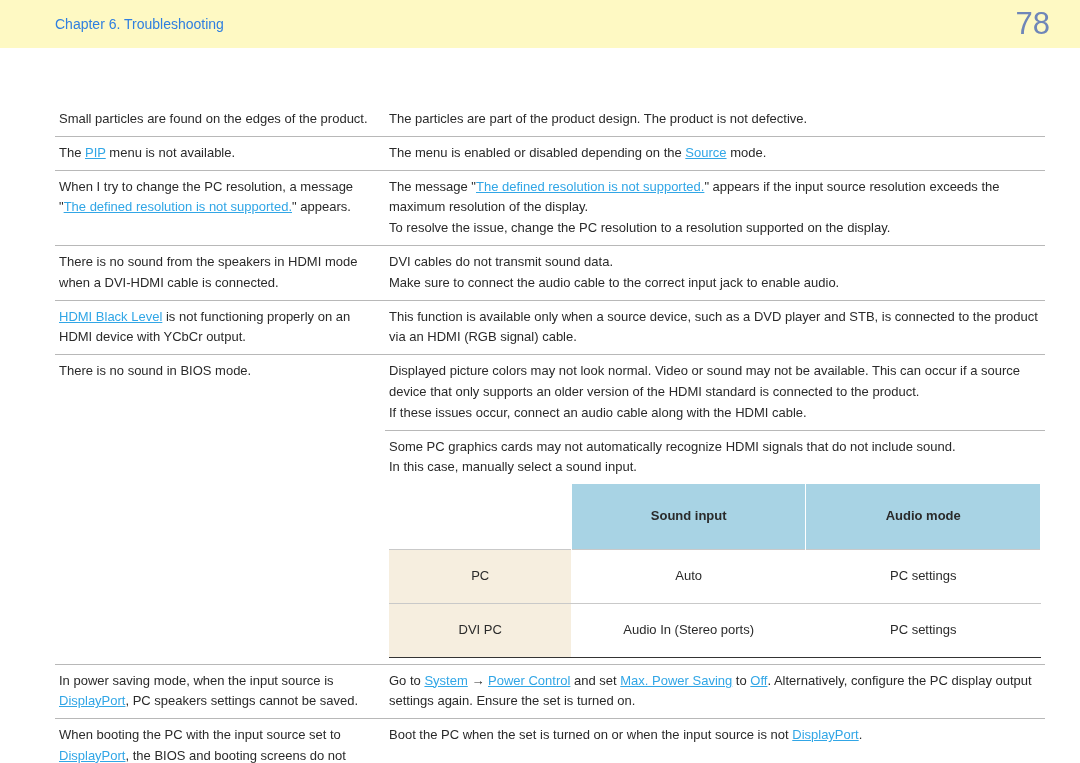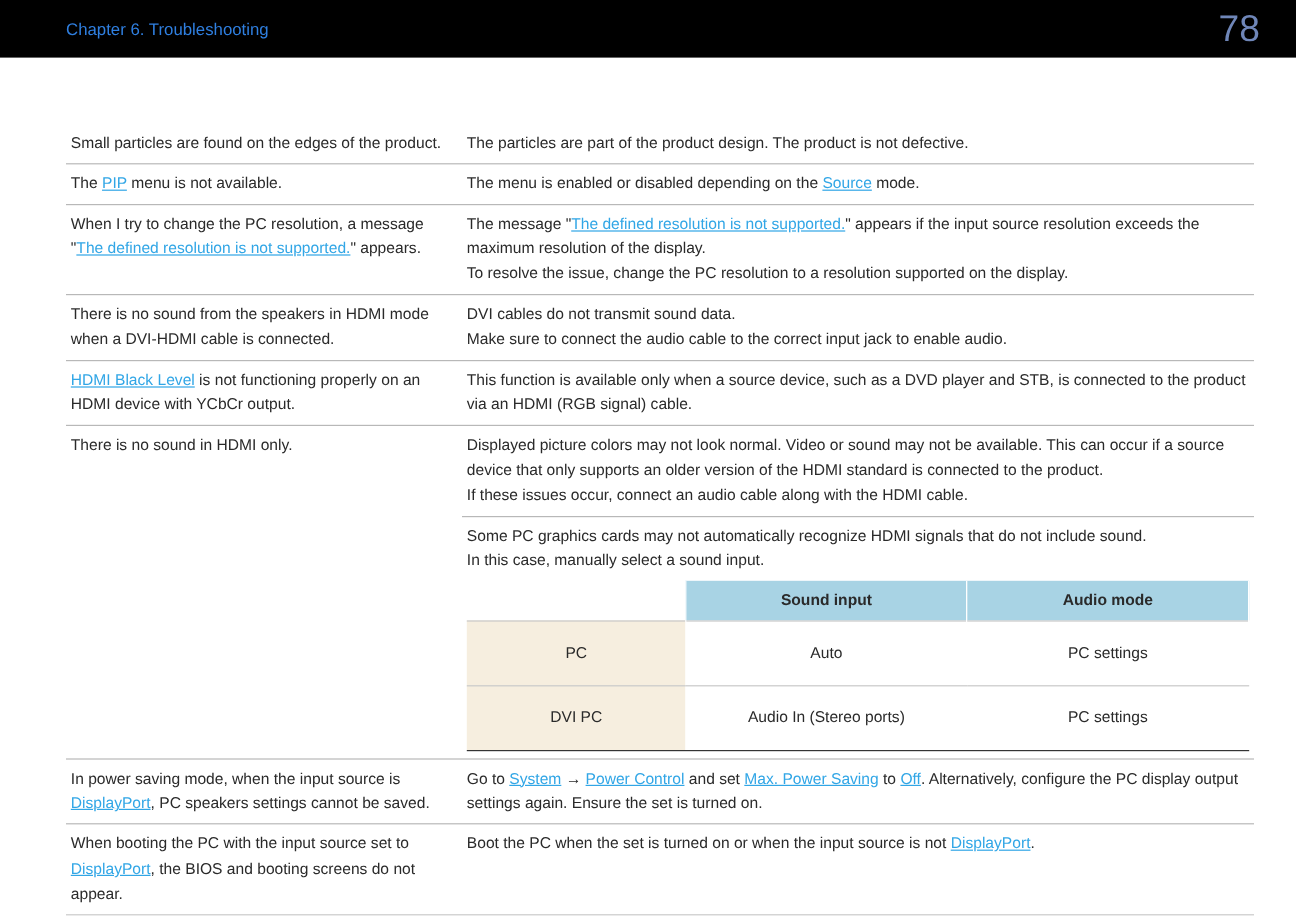--- a/index.html
+++ b/index.html
@@ -1,27 +1,27 @@
 <!DOCTYPE html>
 <html><head>
 <meta charset="utf-8">
 <style>
   * { box-sizing: border-box; margin: 0; padding: 0; }
   body { font-family: Arial, Helvetica, sans-serif; font-size: 13px; color: #2a2a2a; background:#fff; width: 1080px; }
-  .topbar { background: #000000; height: 48px; display: flex; align-items: center; justify-content: space-between; padding: 0 30px 0 55px; }
+  .topbar { background: #fef9c3; height: 48px; display: flex; align-items: center; justify-content: space-between; padding: 0 30px 0 55px; }
   .chapter { color: #2f7fe0; font-size: 14px; }
   .pagenum { color: #6f86b8; font-size: 31px; }
   .content { padding: 55px 35px 0 55px; }
   table.main { width: 100%; border-collapse: collapse; table-layout: fixed; }
   table.main > tbody > tr > td { border-bottom: 1px solid #b8b8b8; padding: 6px 4px 6px 4px; vertical-align: top; line-height: 1.6; }
   .col-issue { width: 330px; }
   .cyan { color: #31a6e6; text-decoration: underline; }
   .thinborder > td { border-bottom: 1px solid #d4d4d4; }
   table.inner { width: 100%; border-collapse: collapse; margin-top: 6px; }
-  table.inner th { background: #a8d3e4; font-weight: bold; padding: 6px 0; border-right: 1px solid #fff; }
+  table.inner th { background: #a8d3e4; font-weight: bold; padding: 22px 0; border-right: 1px solid #fff; }
   table.inner td { text-align: center; padding: 16px 0; border-top: 1px solid #c9c9c9; }
   table.inner td.src { background: #f6eedf; }
   .inner-wrap { border-bottom: 1px solid #343434; }
   .arrow { font-family: Arial; }
 </style>
 </head>
 <body>
 
 <div class="topbar">
   <span class="chapter">Chapter 6. Troubleshooting</span>
@@ -69,21 +69,21 @@
 </tr>
 
 <tr>
   <td>
     <span class="cyan">HDMI Black Level</span><span> is not functioning properly on an HDMI device with YCbCr output.</span>
   </td>
   <td>This function is available only when a source device, such as a DVD player and STB, is connected to the product via an HDMI (RGB signal) cable.</td>
 </tr>
 
 <tr class="thinborder">
-  <td rowspan="2" style="border-bottom:1px solid #b8b8b8">There is no sound in HDMI only.</td>
+  <td rowspan="2" style="border-bottom:1px solid #b8b8b8">There is no sound in BIOS mode.</td>
   <td>
     <span>Displayed picture colors may not look normal. Video or sound may not be available. This can occur if a source device that only supports an older version of the HDMI standard is connected to the product.</span><br>
     <span>If these issues occur, connect an audio cable along with the HDMI cable.</span>
   </td>
 </tr>
 <tr>
   <td>
     <span>Some PC graphics cards may not automatically recognize HDMI signals that do not include sound.</span><br>
     <span>In this case, manually select a sound input.</span>
     <div class="inner-wrap">

